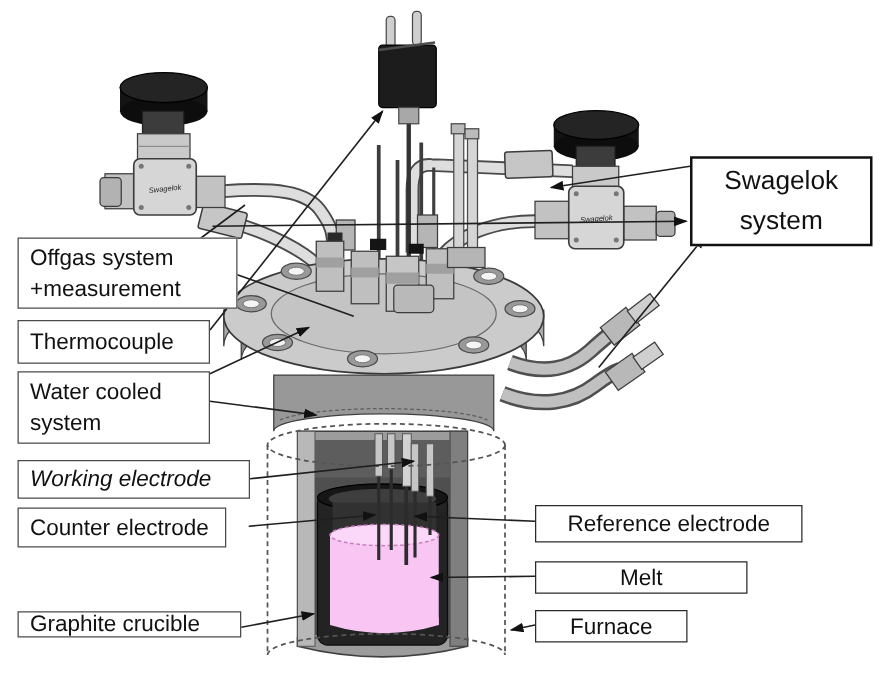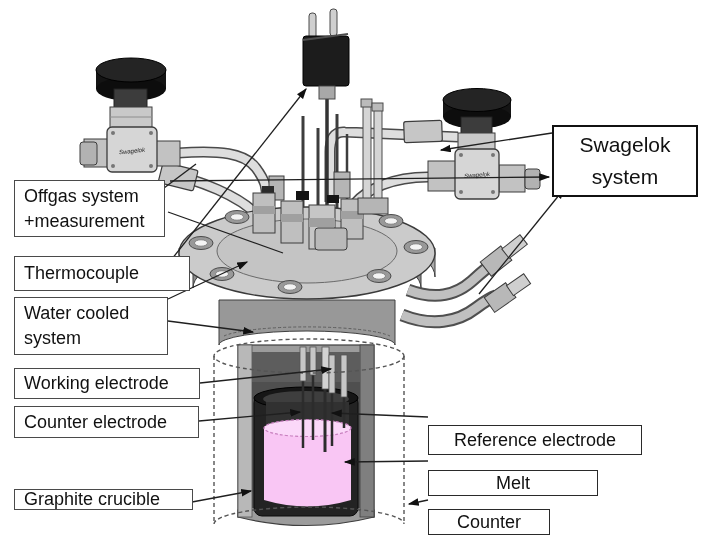--- a/index.html
+++ b/index.html
@@ -10,21 +10,21 @@
   }
   #drawing { position:absolute; left:0; top:0; }
   .callout {
     position:absolute; background:#ffffff; border:1.4px solid #4a4a4a;
     display:flex; align-items:center; white-space:pre-line;
     font-size:18px; line-height:25px; color:#111; z-index:5;
   }
   .callout.left-align { justify-content:flex-start; padding-left:9px; }
   .callout.centered  { justify-content:center; text-align:center; }
   #label-swagelok { font-size:21px; line-height:32px; border:2px solid #111; }
-  #label-reference, #label-melt, #label-furnace { border:1.6px solid #2a2a2a;margin-top:21px; }
+  #label-reference, #label-melt, #label-furnace { border:1.6px solid #2a2a2a; }
 </style>
 </head>
 <body>
 
 <div id="stage">
 
   <svg id="drawing" width="709" height="558" viewBox="0 0 709 558">
     <defs>
       <marker id="arr" markerWidth="9" markerHeight="7" refX="7.5" refY="3" orient="auto">
         <path d="M0,0 L8.5,3 L0,6 Z" fill="#111"></path>
@@ -227,35 +227,35 @@
       <line x1="192" y1="502" x2="251" y2="491" marker-end="url(#arr)"></line>
       <line x1="428" y1="417" x2="332" y2="413" marker-end="url(#arr)"></line>
       <line x1="428" y1="461" x2="345" y2="462" marker-end="url(#arr)"></line>
       <line x1="428" y1="500" x2="409" y2="504" marker-end="url(#arr)"></line>
       <line x1="552" y1="133" x2="441" y2="150" marker-end="url(#arr)"></line>
       <line x1="170" y1="181" x2="549" y2="177" marker-end="url(#arr)"></line>
       <line x1="479" y1="294" x2="564" y2="189" marker-end="url(#arr)"></line>
     </g>
   </svg>
 
-  <div class="callout left-align" id="label-offgas" style="left:14px; top:180px; width:151px; height:57px;">Offgas system
+  <div class="callout left-align" id="label-offgas" style="left:14px; top:190px; width:176px; height:57px;">Offgas system
 +measurement</div>
 
-  <div class="callout left-align" id="label-thermocouple" style="left:14px; top:256px; width:176px; height:35px;text-align:right;">Thermocouple</div>
+  <div class="callout left-align" id="label-thermocouple" style="left:14px; top:256px; width:154px; height:35px;text-align:right;">Thermocouple</div>
 
   <div class="callout left-align" id="label-water-cooled" style="left:14px; top:297px; width:154px; height:58px;">Water cooled
 system</div>
 
-  <div class="callout left-align" id="label-working" style="left:14px; top:368px; width:186px; height:31px;">Working electrode</div>
-
-  <div class="callout left-align" id="label-counter" style="left:14px; top:406px; width:185px; height:32px;">Counter electrode</div>
+  <div class="callout left-align" id="label-working" style="left:14px; top:368px; width:186px; height:31px;font-style:italic;">Working electrode</div>
+
+  <div class="callout left-align" id="label-counter" style="left:14px; top:406px; width:167px; height:32px;">Counter electrode</div>
 
   <div class="callout left-align" id="label-graphite" style="left:14px; top:489px; width:179px; height:21px;">Graphite crucible</div>
 
   <div class="callout centered" id="label-swagelok" style="left:552px; top:125px; width:146px; height:72px;">Swagelok
 system</div>
 
   <div class="callout centered" id="label-reference" style="left:428px; top:404px; width:214px; height:30px;">Reference electrode</div>
 
   <div class="callout centered" id="label-melt" style="left:428px; top:449px; width:170px; height:26px;">Melt</div>
 
-  <div class="callout centered" id="label-furnace" style="left:428px; top:488px; width:122px; height:26px;">Counter</div>
+  <div class="callout centered" id="label-furnace" style="left:428px; top:488px; width:122px; height:26px;">Furnace</div>
 </div>
 
 </body></html>

